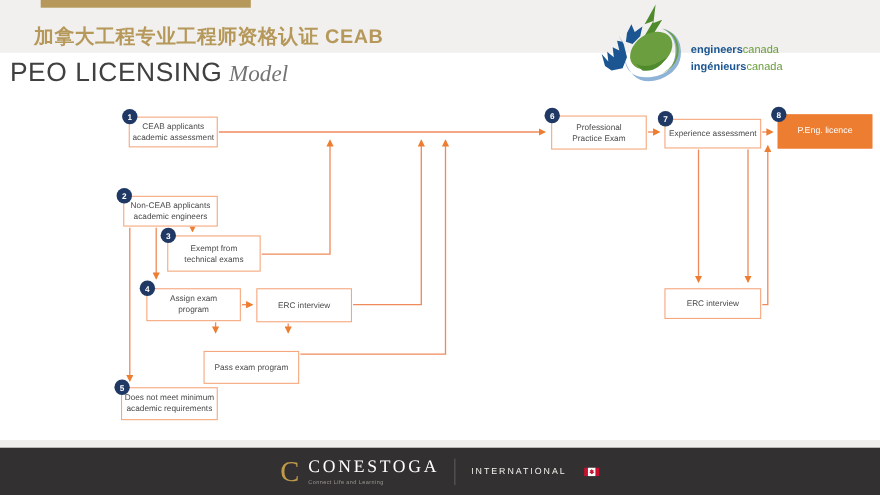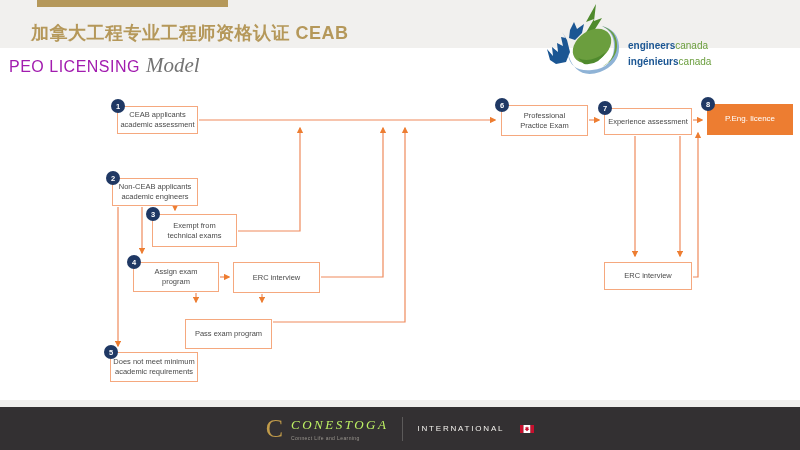--- a/index.html
+++ b/index.html
@@ -6,21 +6,21 @@
   html,body { width:800px; height:450px; }
   body { font-family:"Liberation Sans", sans-serif; background:#fff; overflow:hidden; }
   .slide { position:relative; width:800px; height:376px; background:#ffffff; }
 
   
   .header-band { position:absolute; left:0; top:0; width:800px; height:48px; background:#f1f0ee; }
   .gold-bar { position:absolute; left:37px; top:0; width:191px; height:7px; background:#b5985a; }
   .title-cn { position:absolute; left:31px; top:21px; font-size:18px; font-weight:bold;
               color:#b5985a; letter-spacing:0.5px; white-space:nowrap; }
   .subtitle { position:absolute; left:9px; top:53px; white-space:nowrap; }
-  .subtitle .main { font-size:16px; color:#a21caf; letter-spacing:0.5px;text-align:center; }
+  .subtitle .main { font-size:24px; color:#404040; letter-spacing:0.5px;text-align:center; }
   .subtitle .accent { font-family:"Liberation Serif", serif; font-style:italic;
                       font-size:21px; color:#737373; margin-left:6px; }
 
   
   .ec-logo { position:absolute; left:540px; top:2px; display:flex; align-items:center; }
   .ec-icon { width:88px; height:76px; }
   .ec-text { margin-left:0px; line-height:16px; font-size:10px; margin-top:28px; }
   .ec-text .b { font-weight:bold; color:#1b5693; }
   .ec-text .g { color:#6b9e3e; }
 
@@ -35,22 +35,22 @@
            background:#1f3864; color:#ffffff; font-size:7.5px; font-weight:bold;
            display:flex; align-items:center; justify-content:center; z-index:3; }
 
   
   .footer-strip { position:absolute; left:0; top:400px; width:800px; height:7px; background:#f0efed; }
   .footer { position:absolute; left:0; top:407px; width:800px; height:43px; background:#333032;
             display:flex; align-items:center; justify-content:center; }
   .conestoga-c { font-family:"Liberation Serif", serif; font-size:26px; color:#c19b4a; line-height:1;
                  margin-right:8px; }
   .conestoga-block { display:flex; flex-direction:column; }
-  .conestoga-name { font-family:"Liberation Serif", serif; font-size:13px; letter-spacing:2.5px;
-                    color:#bef264;font-style:italic; }
+  .conestoga-name { font-family:"Liberation Serif", serif; font-size:16px; letter-spacing:2.5px;
+                    color:#ffffff; }
   .conestoga-tag { font-size:5px; letter-spacing:0.4px; color:#9a968f; margin-top:2px; }
   .footer-divider { width:1px; height:24px; background:#5c5a5a; margin:0 14px; }
   .intl-label { font-size:8px; font-weight:normal; letter-spacing:1.8px; color:#f4f2ee; margin-right:16px; }
   .flag { display:inline-block; }
 </style>
 </head>
 <body>
 
 <div class="slide">
 

